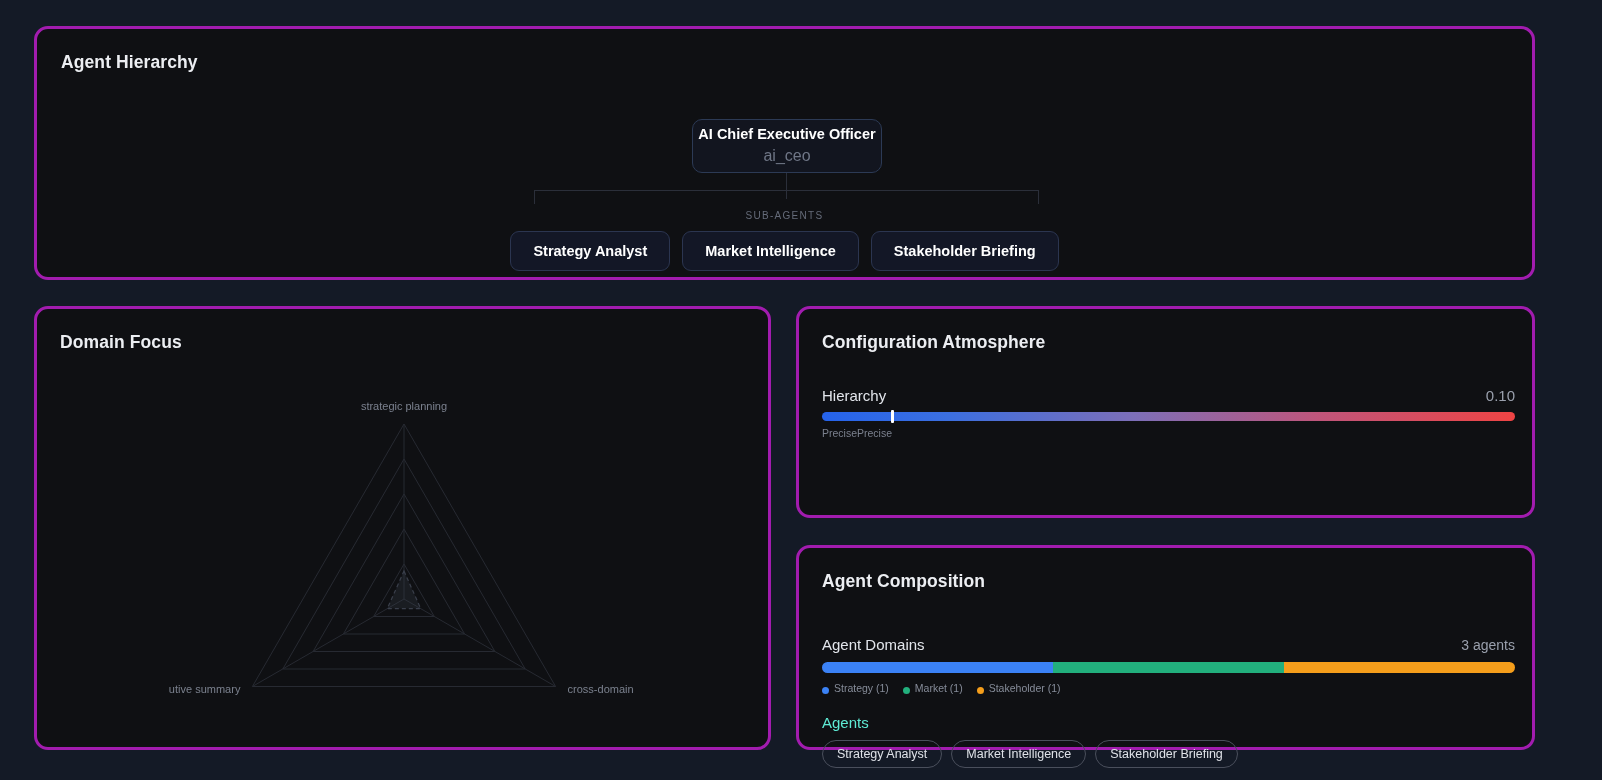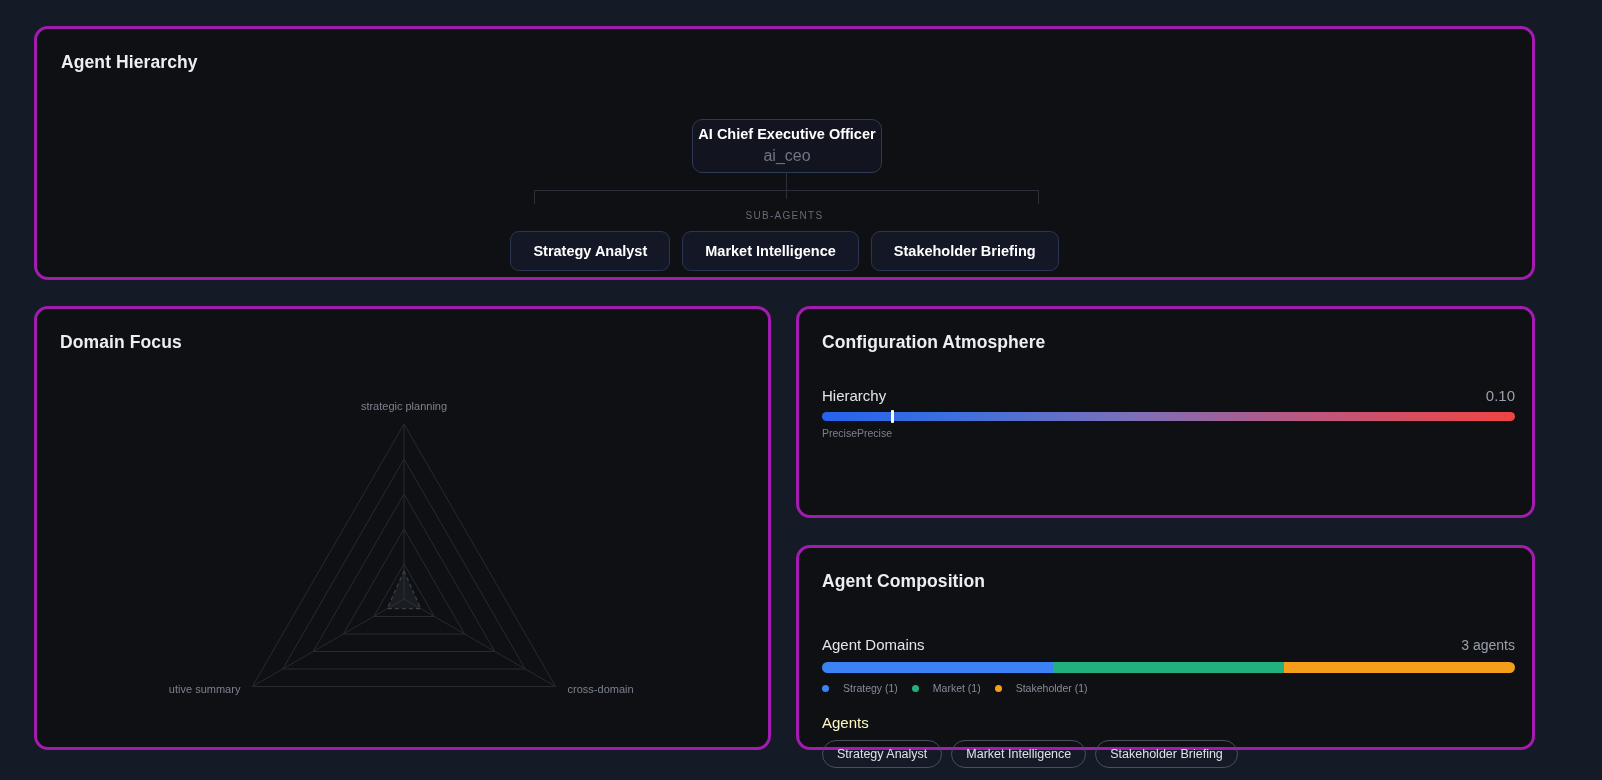--- a/index.html
+++ b/index.html
@@ -129,25 +129,25 @@
   .comp-count { color: #9aa0ad; font-size: 14px; }
 
   .domain-bar {
     display: flex; height: 11px; border-radius: 6px; overflow: hidden;
   }
   .domain-seg { height: 100%; }
 
   .domain-legend {
     display: flex; gap: 14px; margin-top: 9px; align-items: center;
   }
-  .legend-item { display: flex; align-items: center; gap: 14px; }
+  .legend-item { display: flex; align-items: flex-end; gap: 5px; }
   .legend-dot { width: 7px; height: 7px; border-radius: 50%; }
   .legend-text { color: #868c99; font-size: 10.5px; }
 
-  .agents-label { color: #fef9c3; font-size: 15px; margin-top: 20px; margin-bottom: 9px; }
+  .agents-label { color: #5eead4; font-size: 15px; margin-top: 20px; margin-bottom: 9px; }
   .agents-row { display: flex; gap: 9px; }
   .agent-chip {
     border: 1px solid #4a4f5c;
     border-radius: 14px;
     color: #dfe2e8;
     font-size: 12.5px;
     padding: 6px 14px;
     white-space: nowrap;
     background: transparent;
   }

